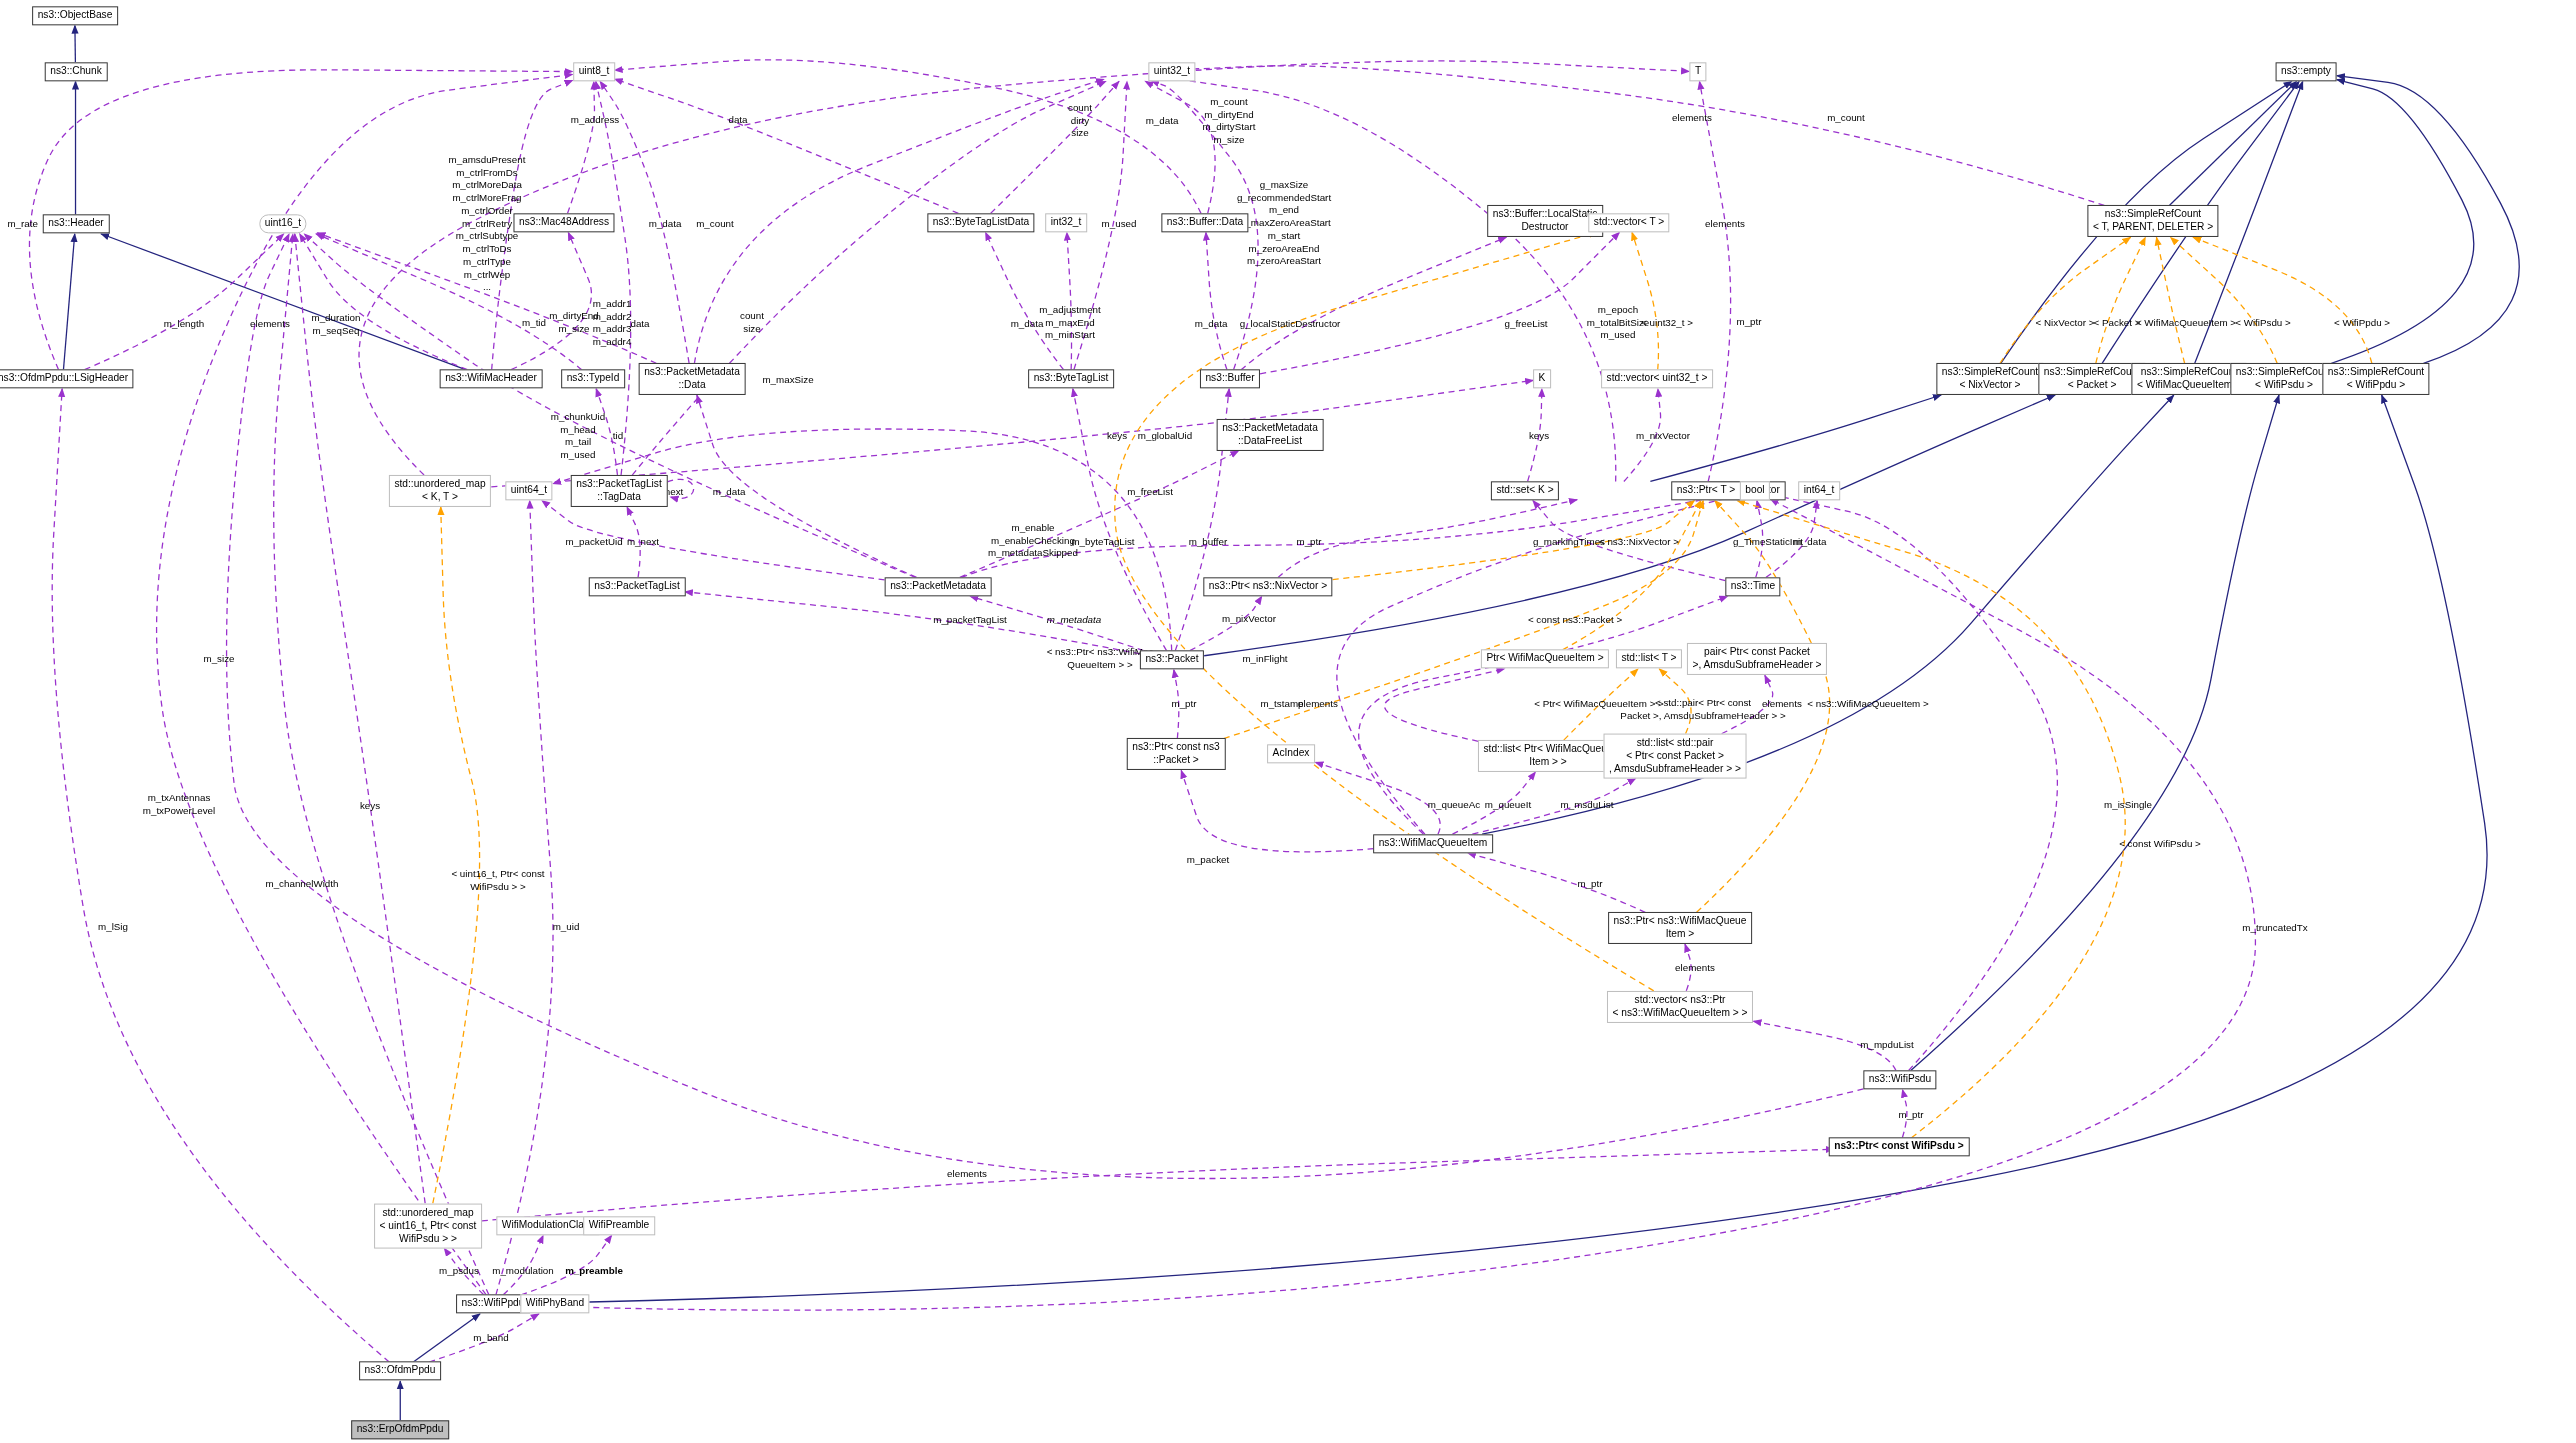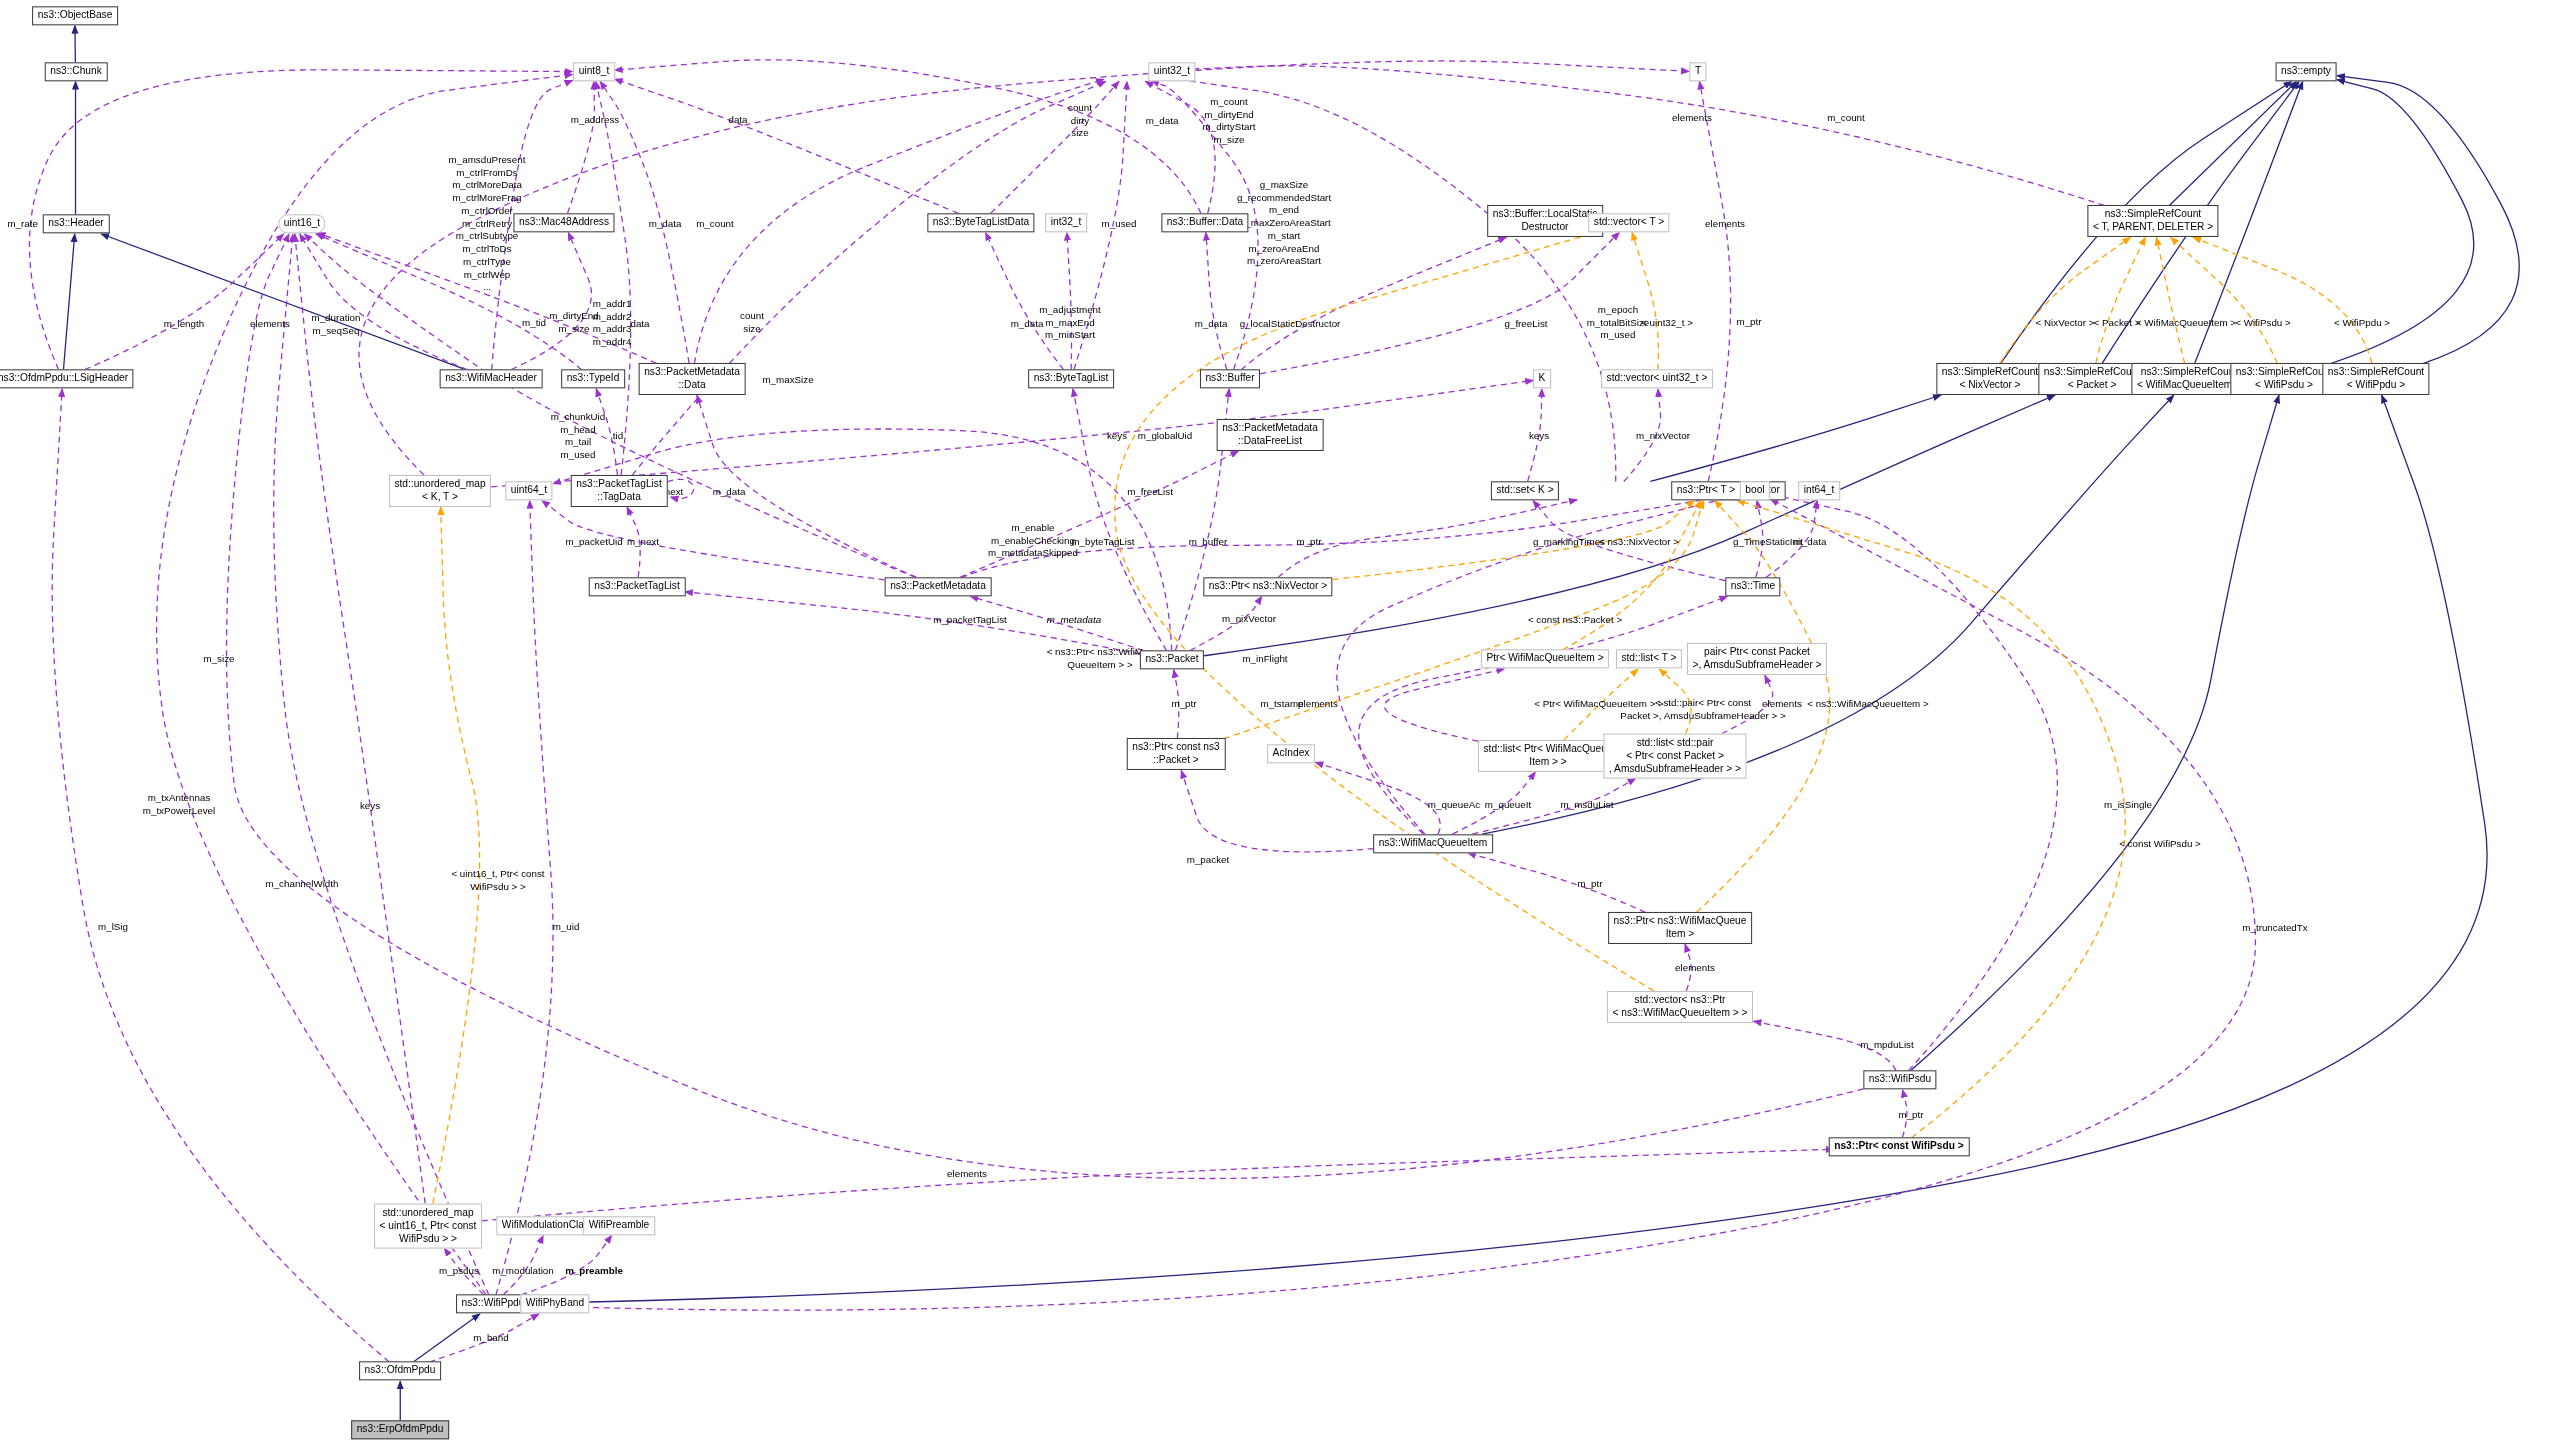--- a/index.html
+++ b/index.html
@@ -158,21 +158,21 @@
     <div class="node light" style="left: 1698px; top: 72px;">
       <div>T</div>
     </div>
     <div class="node strong" style="left: 2306px; top: 72px;">
       <div>ns3::empty</div>
     </div>
     <div class="node strong" style="left: 2153px; top: 221px;">
       <div>ns3::SimpleRefCount</div>
       <div>&lt; T, PARENT, DELETER &gt;</div>
     </div>
-    <div class="node light" style="left: 302px; top: 224px; border-radius: 9px;">
+    <div class="node light" style="left: 283px; top: 224px; border-radius: 9px;">
       <div>uint16_t</div>
     </div>
     <div class="node strong" style="left: 564px; top: 223px;">
       <div>ns3::Mac48Address</div>
     </div>
     <div class="node strong" style="left: 981px; top: 223px;">
       <div>ns3::ByteTagListData</div>
     </div>
     <div class="node light" style="left: 1066px; top: 223px;">
       <div>int32_t</div>

